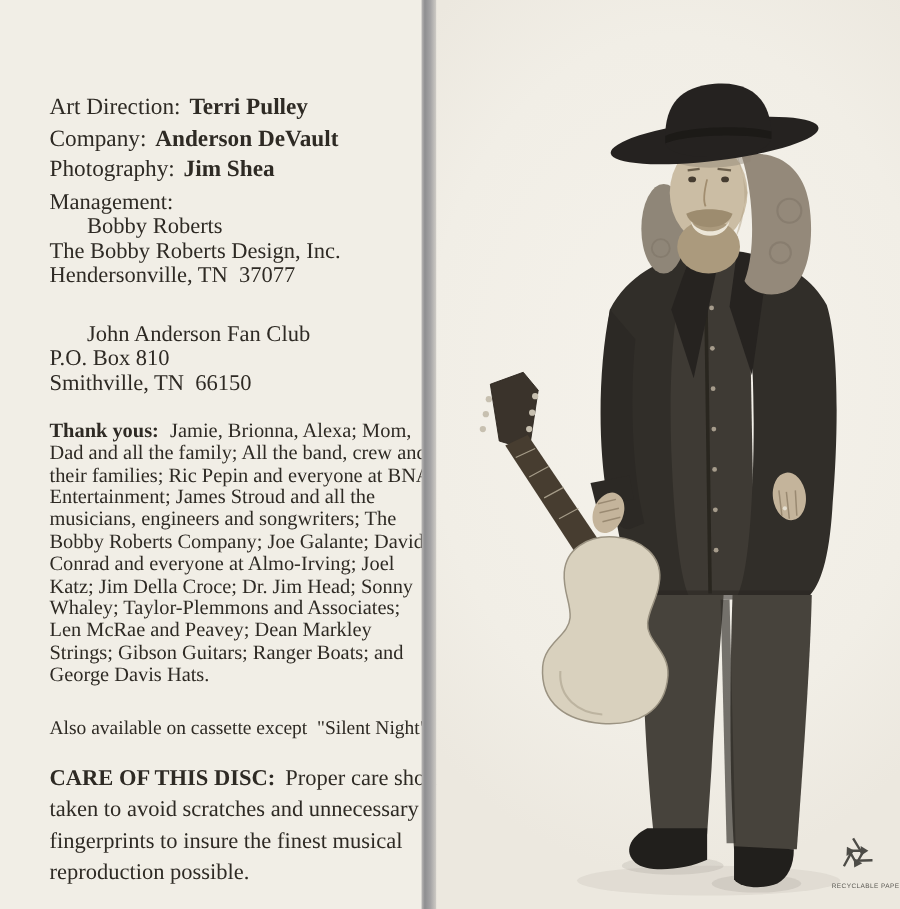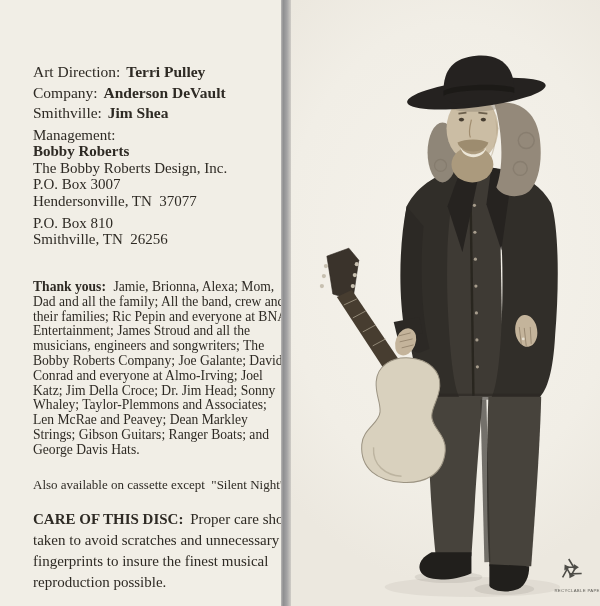--- a/index.html
+++ b/index.html
@@ -12,21 +12,21 @@
     color:#2e2a24;
   }
   
   .credits-col{position:absolute;left:33px;top:0;width:256px;height:606px;}
   .blk{position:absolute;left:0;margin:0;}
   .ln{margin:0;white-space:pre-wrap;}
   .credits-blk{top:62px;font-size:15.5px;line-height:20.5px;}
   .credits-blk b{margin-left:.38em;}
   .mgmt-blk{top:127px;font-size:15px;line-height:16.4px;}
   .fan-blk{top:215px;font-size:15px;line-height:16.4px;}
-  .bold{font-weight:bold;}
+  .bold{font-weight:normal;margin-left:25px;}
   .thanks-blk{top:280px;width:254px;font-size:13.6px;line-height:14.8px;}
   .thanks-blk .body-txt{margin-left:.55em;}
   .cassette-blk{top:477px;width:270px;font-size:13px;line-height:15px;white-space:pre;}
   .care-blk{top:509px;width:288px;font-size:15px;line-height:21px;}
   .care-blk .body-txt{margin-left:.45em;}
   
   .spine{
     position:absolute;left:281px;top:0;width:10px;height:606px;
     background:linear-gradient(90deg,#bab8b6 0%,#8e8e90 22%,#a5a4a5 60%,#d0cdc7 100%);
   }
@@ -47,34 +47,34 @@
 </head>
 <body>
 
 <div class="page">
 
   <section class="credits-col">
 
     <div class="blk credits-blk">
       <p class="ln"><span>Art Direction:</span><b>Terri Pulley</b></p>
       <p class="ln"><span>Company:</span><b>Anderson DeVault</b></p>
-      <p class="ln"><span>Smithville:</span><b>Jim Shea</b></p>
+      <p class="ln"><span>Photography:</span><b>Jim Shea</b></p>
     </div>
 
     <div class="blk mgmt-blk">
       <p class="ln">Management:</p>
       <p class="ln bold">Bobby Roberts</p>
       <p class="ln">The Bobby Roberts Design, Inc.</p>
-      <p class="ln">P.O. Box 3007</p>
       <p class="ln">Hendersonville, TN  37077</p>
     </div>
 
     <div class="blk fan-blk">
+      <p class="ln bold">John Anderson Fan Club</p>
       <p class="ln">P.O. Box 810</p>
-      <p class="ln">Smithville, TN  26256</p>
+      <p class="ln">Smithville, TN  66150</p>
     </div>
 
     <p class="blk thanks-blk"><b>Thank yous:</b><span class="body-txt">Jamie, Brionna, Alexa; Mom, Dad and all the family; All the band, crew and their families; Ric Pepin and everyone at BNA Entertainment; James Stroud and all the musicians, engineers and songwriters; The Bobby Roberts Company; Joe Galante; David Conrad and everyone at Almo-Irving; Joel Katz; Jim Della Croce; Dr. Jim Head; Sonny Whaley; Taylor-Plemmons and Associates; Len McRae and Peavey; Dean Markley Strings; Gibson Guitars; Ranger Boats; and George Davis Hats.</span></p>
 
     <p class="blk cassette-blk">Also available on cassette except  "Silent Night"</p>
 
     <p class="blk care-blk"><b>CARE OF THIS DISC:</b><span class="body-txt">Proper care should be taken to avoid scratches and unnecessary fingerprints to insure the finest musical reproduction possible.</span></p>
 
   </section>
 

